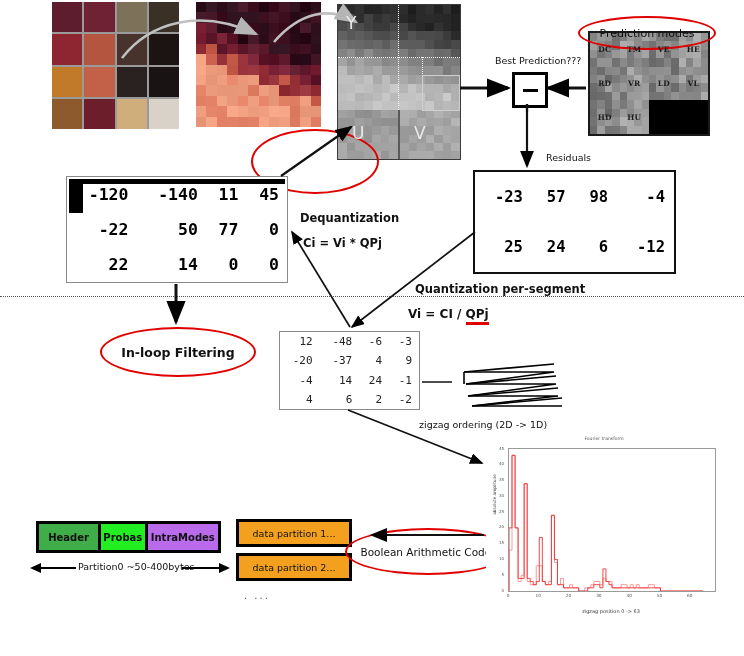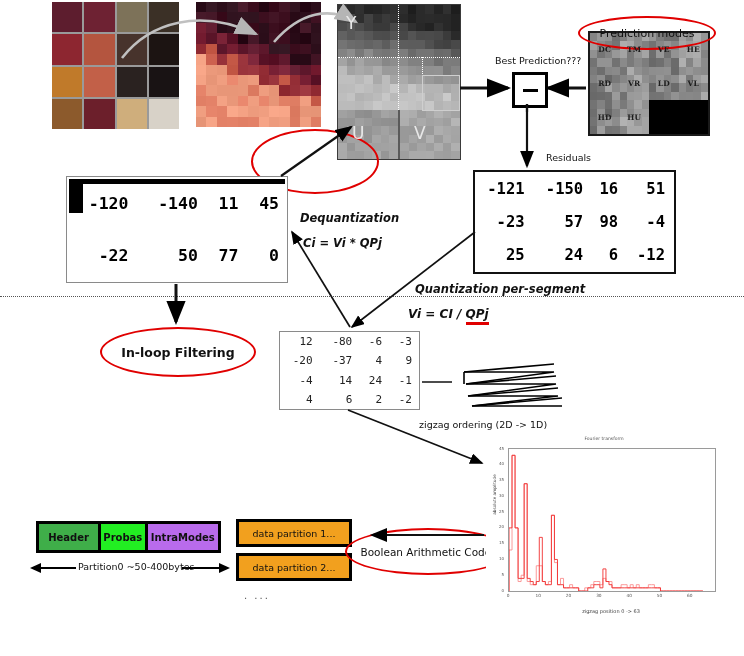--- a/index.html
+++ b/index.html
@@ -1,19 +1,19 @@
 <!DOCTYPE html>
 <html><head>
 <meta charset="utf-8">
 <style>
   html,body{margin:0;padding:0;background:#ffffff;}
   body{width:744px;height:656px;position:relative;overflow:hidden;
        font-family:"DejaVu Sans","Liberation Sans",sans-serif;color:#000;}
   .abs{position:absolute;}
-  .bold{font-weight:bold;font-style:italic;}
+  .bold{font-weight:bold;}
 
   
   #photo-grid{left:52px;top:2px;width:127px;height:127px;
       display:grid;grid-template-columns:repeat(4,1fr);grid-template-rows:repeat(4,1fr);
       gap:2px;background:#9a9a9a;}
   #photo-grid div{width:100%;height:100%;}
 
   
   #macroblock{left:196px;top:2px;width:125px;height:125px;
       display:grid;grid-template-columns:repeat(12,1fr);grid-template-rows:repeat(12,1fr);}
@@ -776,26 +776,20 @@
 <div id="minusbox" class="abs">
   <div class="bar"></div>
 </div>
 
 <span class="lab" style="left:546px;top:152px;font-size:9.5px;">Residuals</span>
 
 <div id="mat-resid" class="matrix">
   <table>
     <tbody>
     <tr>
-      <td>-121</td>
-      <td>-150</td>
-      <td>16</td>
-      <td>51</td>
-    </tr>
-    <tr>
       <td>-23</td>
       <td>57</td>
       <td>98</td>
       <td>-4</td>
     </tr>
     <tr>
       <td>25</td>
       <td>24</td>
       <td>6</td>
       <td>-12</td>
@@ -814,30 +808,36 @@
       <td>-140</td>
       <td>11</td>
       <td>45</td>
     </tr>
     <tr>
       <td>-22</td>
       <td>50</td>
       <td>77</td>
       <td>0</td>
     </tr>
+    <tr>
+      <td>22</td>
+      <td>14</td>
+      <td>0</td>
+      <td>0</td>
+    </tr>
   </tbody>
     </table>
 </div>
 
 <div id="mat-quant" class="matrix">
   <table>
     <tbody>
         <tr>
       <td>12</td>
-      <td>-80</td>
+      <td>-48</td>
       <td>-6</td>
       <td>-3</td>
     </tr>
     <tr>
       <td>-20</td>
       <td>-37</td>
       <td>4</td>
       <td>9</td>
     </tr>
     <tr>

